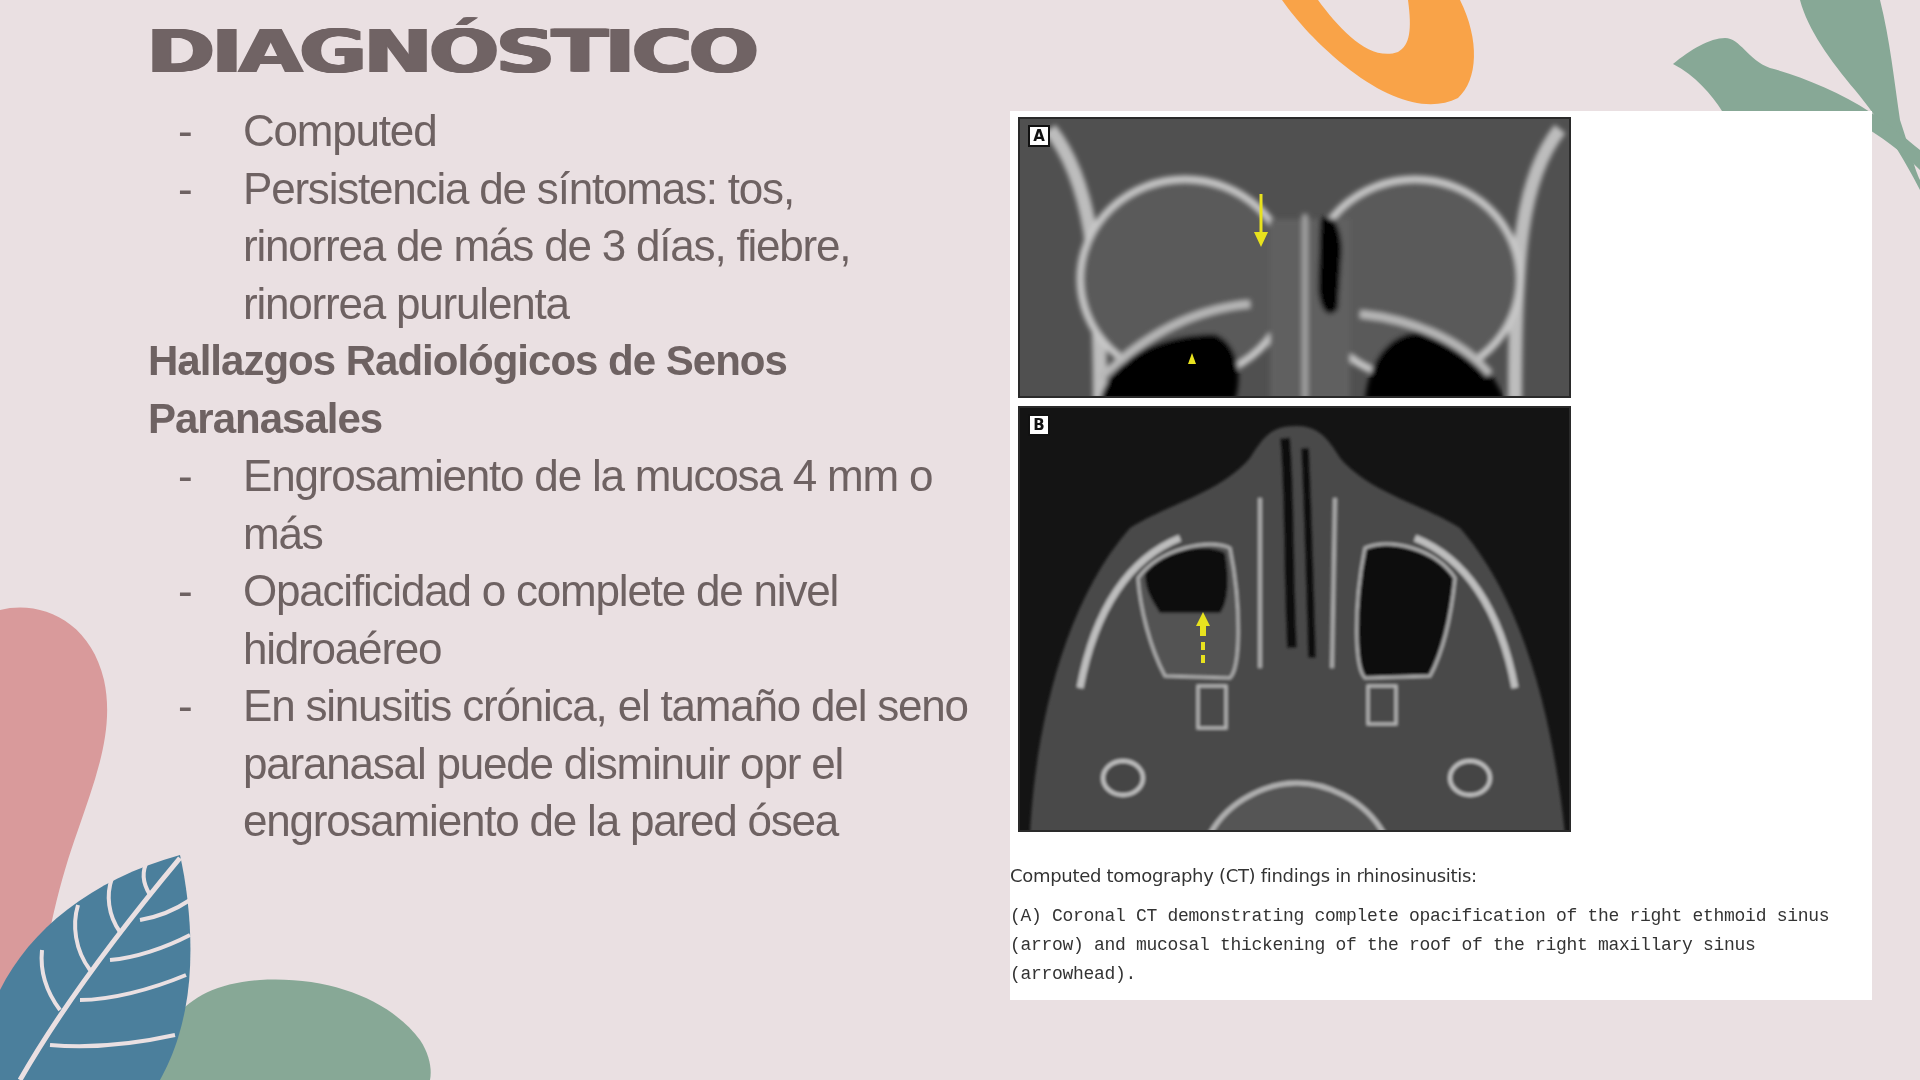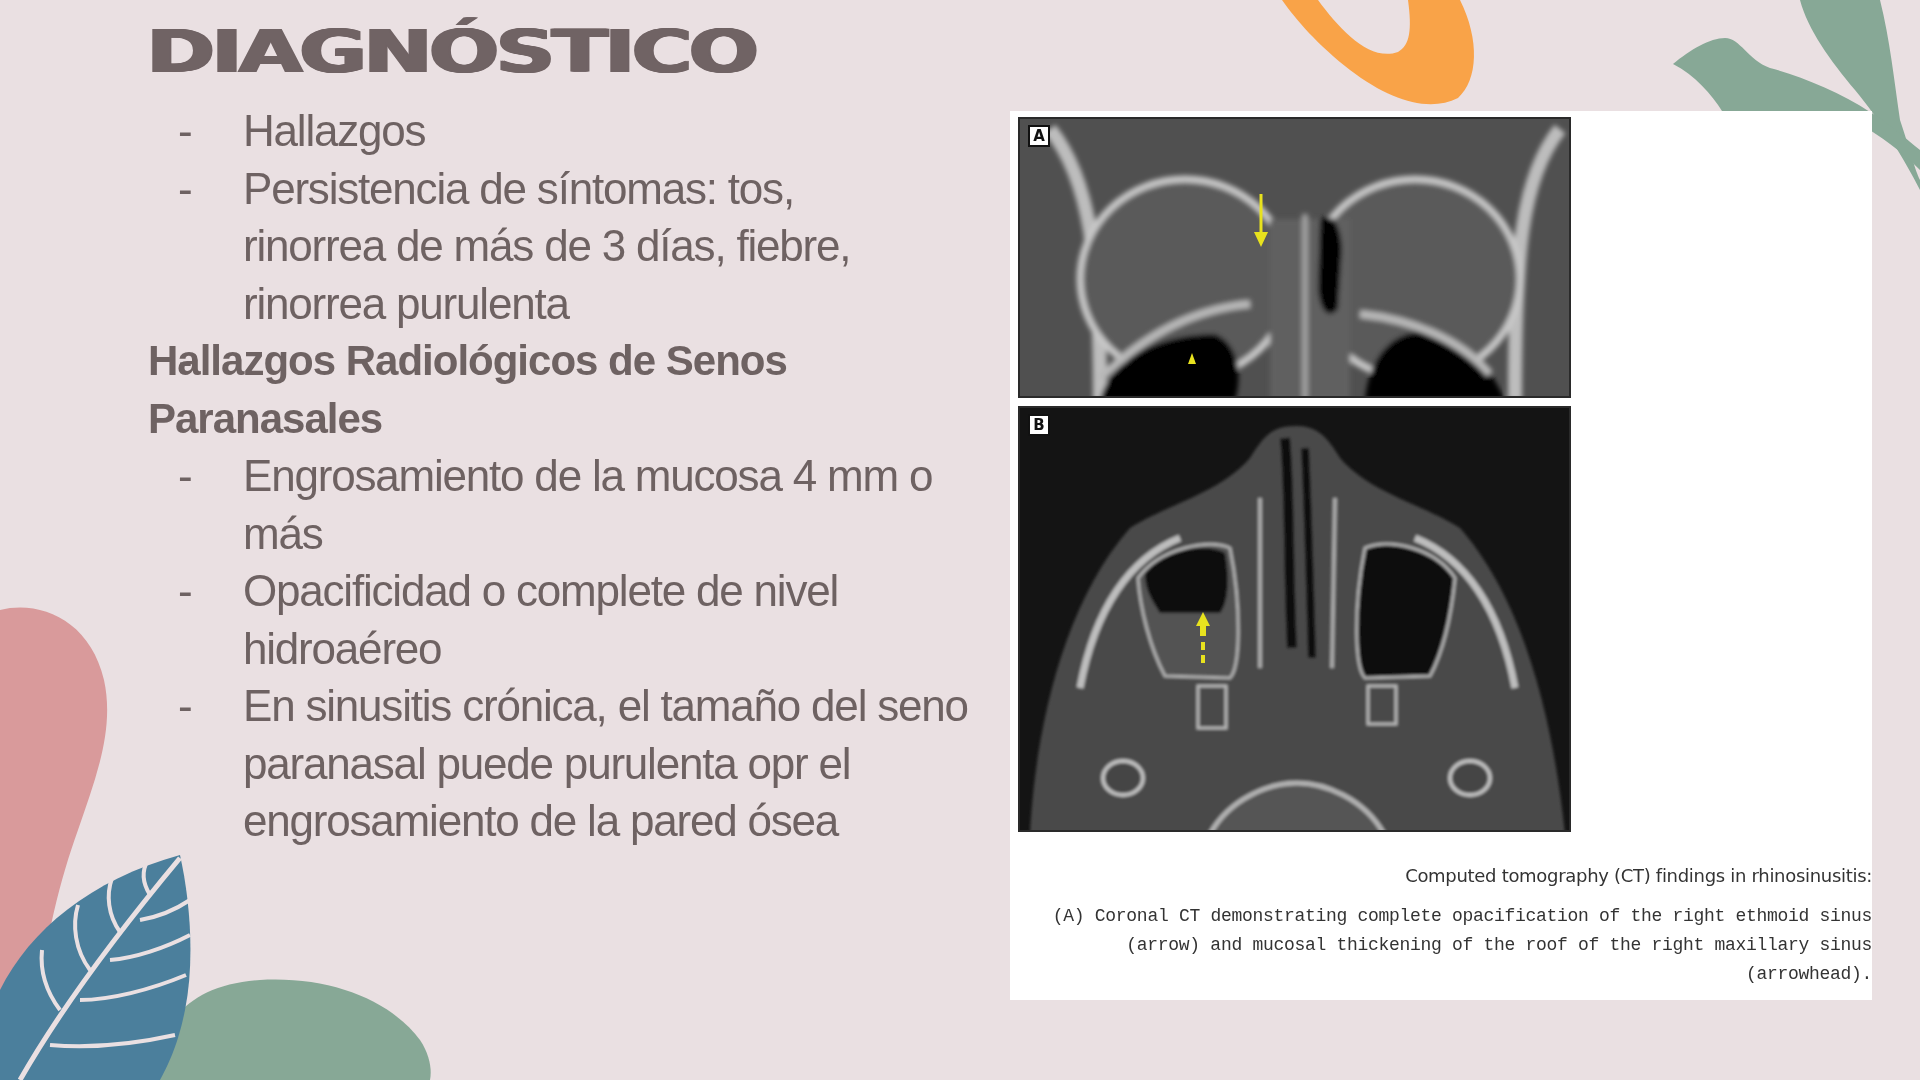--- a/index.html
+++ b/index.html
@@ -84,21 +84,20 @@
     .ct-panel svg { position: absolute; left: 0; top: 0; }
     .caption {
       position: absolute;
       left: 0; top: 750px;
       width: 862px;
       padding-left: 0px;
       font-family: "DejaVu Sans", sans-serif;
       font-size: 18px;
       color: #333;
       letter-spacing: -0.3px;
-      text-align: right;
     }
     .caption p { line-height: 29px; margin-bottom: 12px; }
     .caption p.cap-a { margin-bottom: 12px; font-family: Liberation Mono, monospace; }
   </style>
 </head>
 <body>
 
 <svg class="deco" width="1920" height="1080" style="left:0;top:0;">
 
   <path d="M1282,0 L1318,0 C1340,30 1370,62 1398,52 C1410,45 1412,30 1408,0 L1460,0 C1480,40 1478,80 1458,98 C1430,112 1392,102 1350,70 C1318,45 1296,20 1282,0 Z" fill="#F9A348"></path>
@@ -121,31 +120,31 @@
     <path d="M110,960 C135,958 165,948 190,935" stroke="#EAE0E2" stroke-width="4" fill="none"></path>
     <path d="M140,920 C158,917 175,910 190,900" stroke="#EAE0E2" stroke-width="4" fill="none"></path>
     <path d="M50,1045 C85,1048 130,1045 175,1035" stroke="#EAE0E2" stroke-width="4" fill="none"></path>
   </g>
 </svg>
 
 <div class="title">DIAGNÓSTICO</div>
 
 <div class="content">
   <ul class="bullets">
-    <li><span class="dash">-</span><span>Hallazgos</span></li>
+    <li><span class="dash">-</span><span>Computed</span></li>
     <li style="width:790px;"><span class="dash">-</span><span>Persistencia de síntomas: tos, rinorrea de más de 3 días, fiebre, rinorrea purulenta</span></li>
     <li><span class="dash">-</span></li>
   </ul>
 
   <div class="subheading" style="width:720px;">Hallazgos Radiológicos de Senos Paranasales</div>
 
   <ul class="bullets">
     <li style="width:820px;"><span class="dash">-</span><span>Engrosamiento de la mucosa 4 mm o más</span></li>
     <li style="width:760px;"><span class="dash">-</span><span>Opacificidad o complete de nivel hidroaéreo</span></li>
-    <li style="width:830px;"><span class="dash">-</span><span>En sinusitis crónica, el tamaño del seno paranasal puede purulenta opr el engrosamiento de la pared ósea</span></li>
+    <li style="width:830px;"><span class="dash">-</span><span>En sinusitis crónica, el tamaño del seno paranasal puede disminuir opr el engrosamiento de la pared ósea</span></li>
   </ul>
 </div>
 
 <div class="figure">
 
   <div class="ct-panel ct-a">
     <div class="panel-label">A</div>
     <svg width="553" height="281">
       <defs>
         <filter id="blurA">

